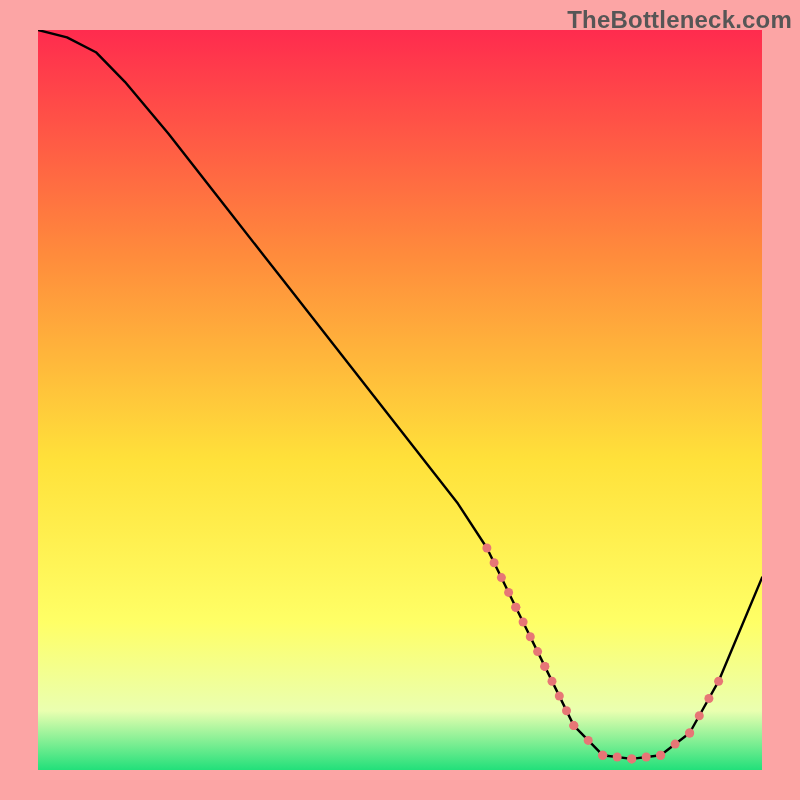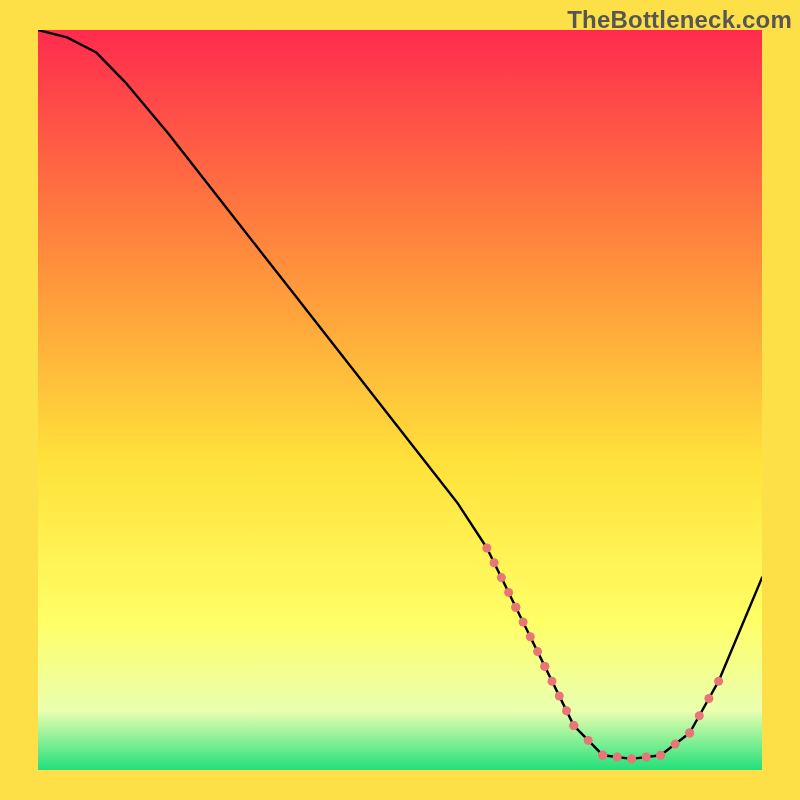--- a/index.html
+++ b/index.html
@@ -1,21 +1,21 @@
 <!DOCTYPE html>
 <html><head>
 <meta charset="utf-8">
 <style>
   * { margin: 0; padding: 0; box-sizing: border-box; }
   html, body { width: 800px; height: 800px; overflow: hidden; background: #000; }
   .frame {
     position: relative;
     width: 800px;
     height: 800px;
-    background: #fde047;
+    background: #fca5a5;
   }
   .watermark {
     position: absolute;
     top: 6px;
     right: 8px;
     font-family: Arial, Helvetica, sans-serif;
     font-size: 24px;
     font-weight: 600;
     color: #565656;
     letter-spacing: 0.2px;

